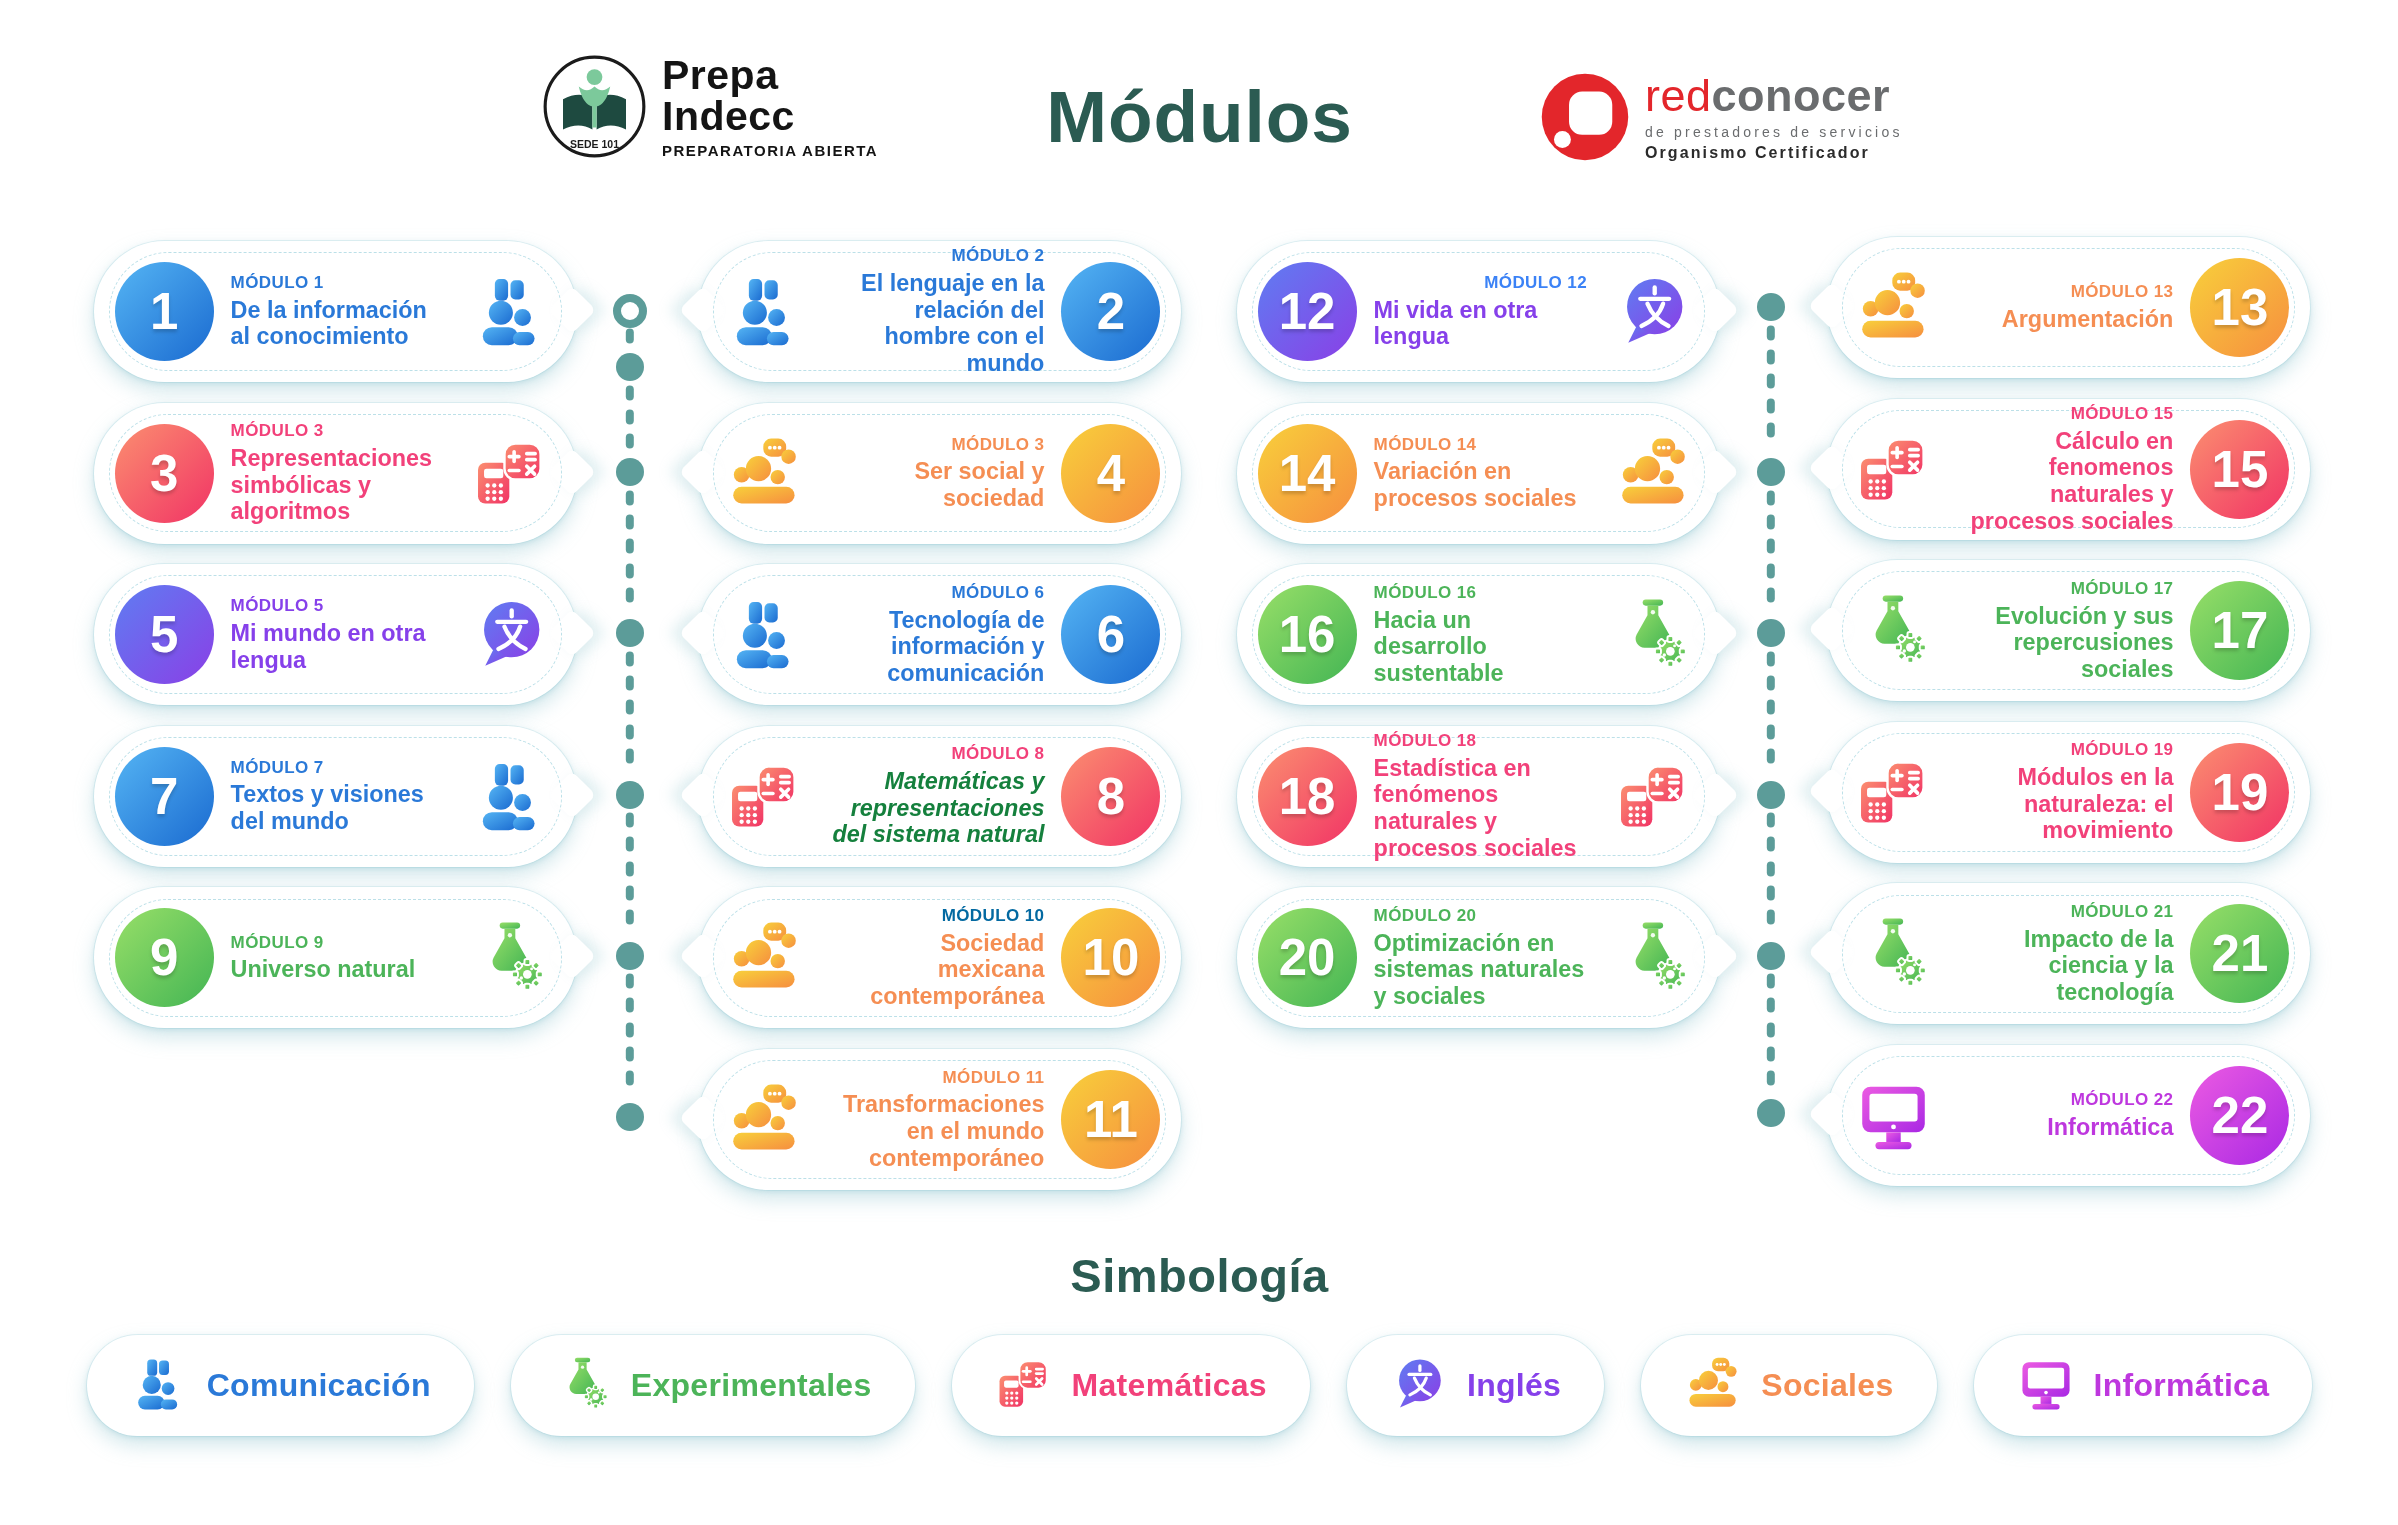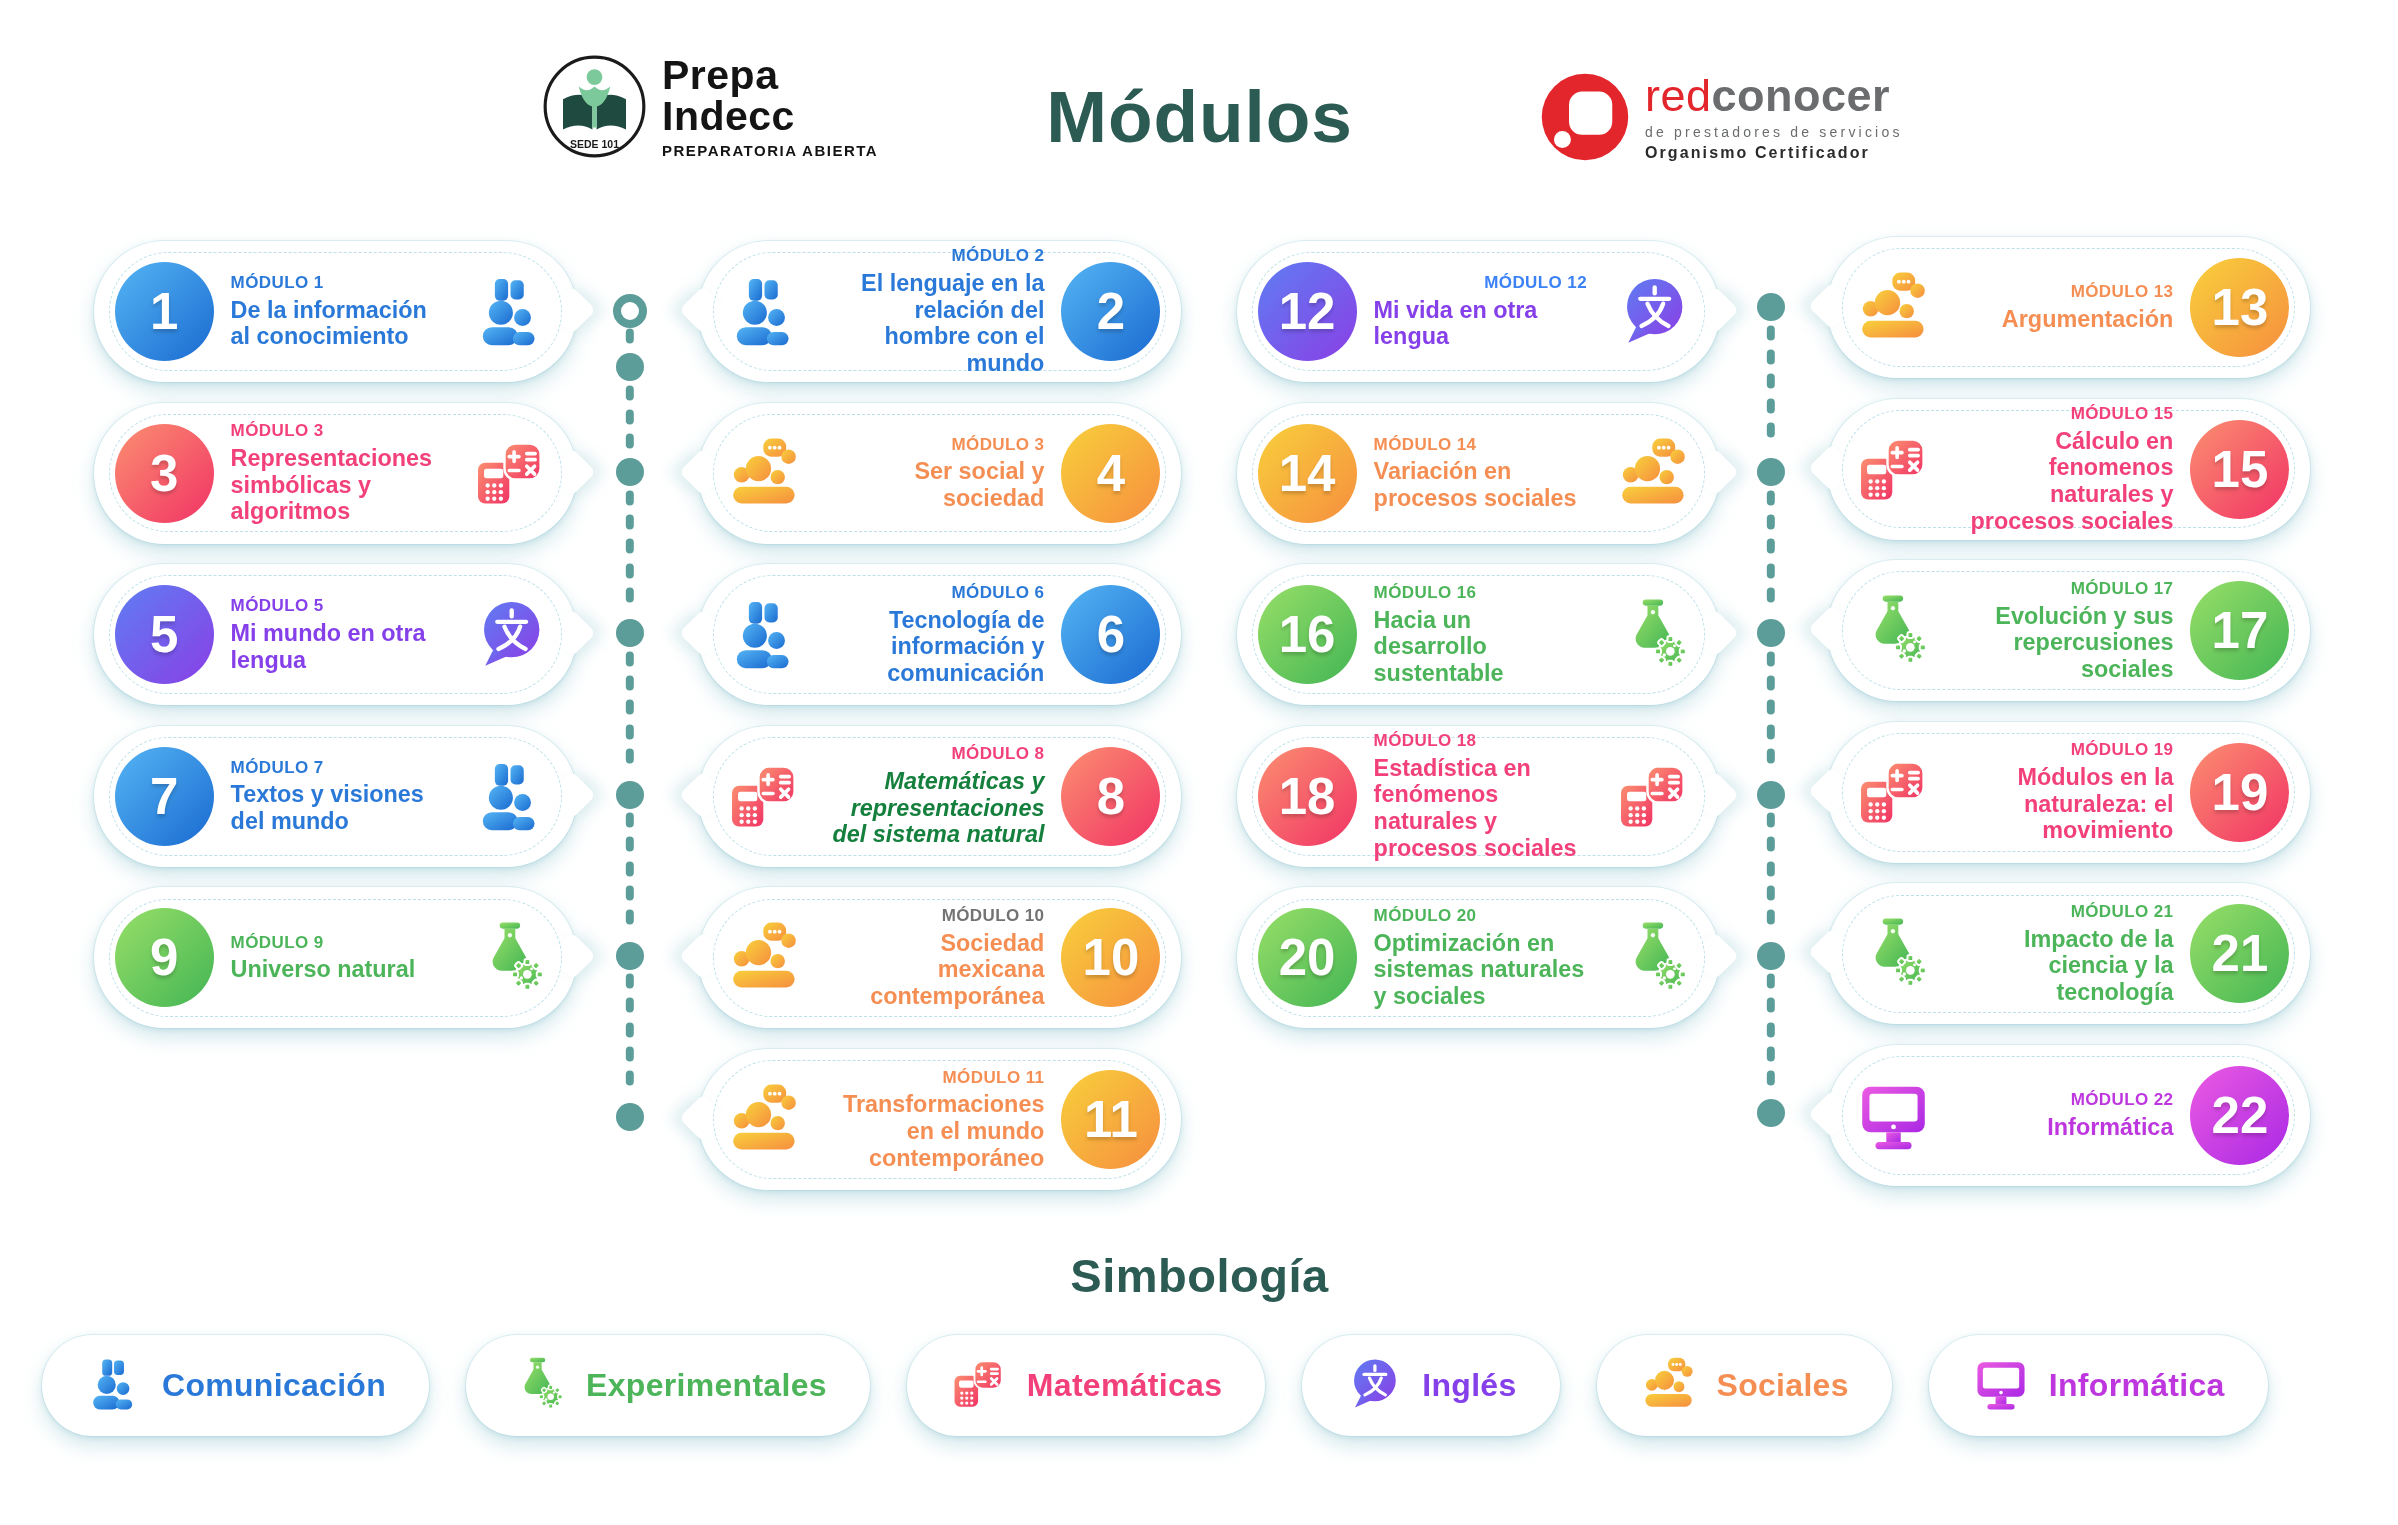--- a/index.html
+++ b/index.html
@@ -50,21 +50,21 @@
   .tl{position:absolute;top:0;width:0;}
   .tl-dot{position:absolute;background:#5C9C99;border-radius:50%;width:28px;height:28px;
     transform:translate(-50%,-50%);}
   .tl-ring{position:absolute;width:34px;height:34px;border:8.4px solid #5C9C99;background:#fff;
     border-radius:50%;transform:translate(-50%,-50%);box-sizing:border-box;}
   .tl-dash{position:absolute;background:#5C9C99;width:8.4px;height:15px;border-radius:4.2px;
     transform:translate(-50%,-50%);}
   
   .legend{position:absolute;left:0;right:0;top:1248px;text-align:center;}
   .legend-title{margin:0;font-size:47px;font-weight:800;color:#2B5B52;letter-spacing:0.5px;}
-  .legend-row{margin-top:32px;display:flex;gap:37px;padding-left:42px;}
+  .legend-row{margin-top:32px;display:flex;justify-content:center;gap:37px;}
   .pill{display:flex;align-items:center;gap:19px;background:#fff;border-radius:52px;
     height:101px;padding:0 43px;
     box-shadow:0 9.4px 20.6px rgba(146,198,208,.40),0 1.9px 5.6px rgba(146,198,208,.35),0 0 0 0.9px rgba(216,238,242,.7);}
   .pill svg{width:58px;height:58px;}
   .pill-label{font-size:32px;font-weight:800;letter-spacing:0.3px;}
 </style>
 </head>
 <body>
 
 <svg width="0" height="0" style="position:absolute" aria-hidden="true">
@@ -384,21 +384,21 @@
       </article>
       <article class="card side-right">
         <span class="tail"></span>
         <span class="dash-outline"></span>
         <span class="icon">
           <svg viewBox="0 0 64 64">
             <use href="#i-sociales"></use>
           </svg>
         </span>
         <div class="txt">
-          <h3 class="m-title" style="color: #737373;">MÓDULO 10</h3>
+          <h3 class="m-title" style="color: #0369a1;">MÓDULO 10</h3>
           <p class="m-sub" style="color: rgb(245, 142, 83);">Sociedad mexicana contemporánea</p>
         </div>
         <span class="num" style="background: linear-gradient(135deg, rgb(248, 208, 59), rgb(246, 142, 63));">10</span>
       </article>
       <article class="card side-right">
         <span class="tail"></span>
         <span class="dash-outline"></span>
         <span class="icon">
           <svg viewBox="0 0 64 64">
             <use href="#i-sociales"></use>

